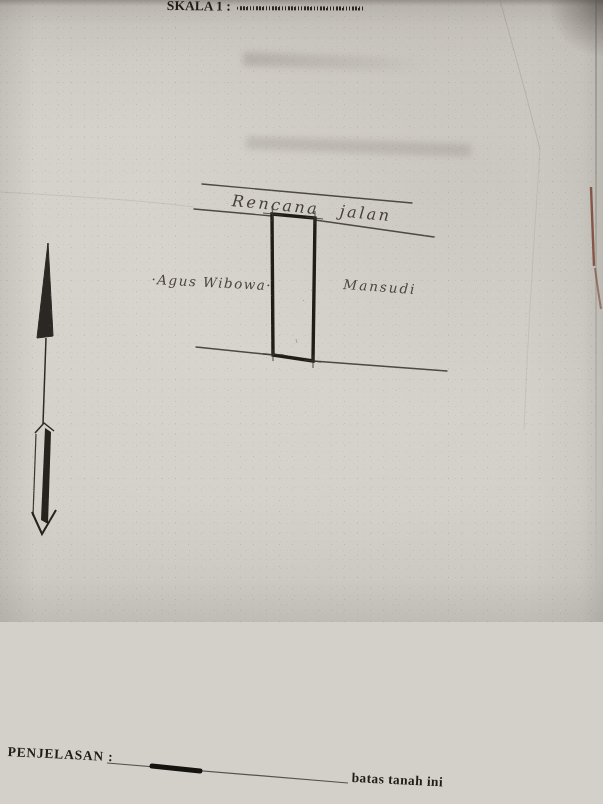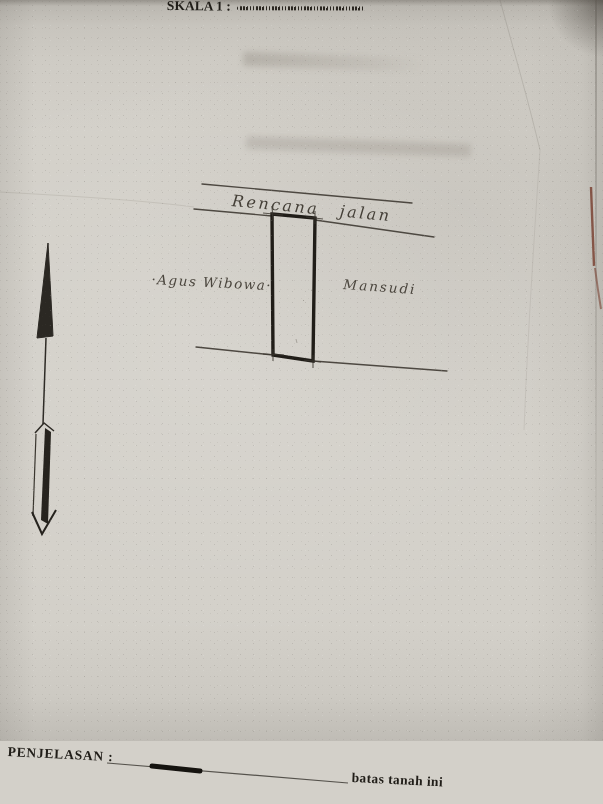--- a/index.html
+++ b/index.html
@@ -2,21 +2,21 @@
 <html><head>
 <meta charset="utf-8">
 <style>
   html,body{margin:0;padding:0;}
   body{
     width:603px;height:804px;overflow:hidden;position:relative;
     font-family:"Liberation Serif", serif;
     background:#d3d0c9;
   }
   #page{
-    position:absolute;inset:0;width:603px;height:741px;
+    position:absolute;inset:0;width:603px;height:622px;
     background:
       radial-gradient(circle at 603px 2px, rgba(55,50,44,.50), rgba(55,50,44,0) 55px),
       linear-gradient(180deg, rgba(62,57,50,.40) 0px, rgba(62,57,50,.16) 6px, rgba(98,93,86,.10) 26px, rgba(120,115,108,.05) 60px, rgba(0,0,0,0) 130px),
       linear-gradient(0deg, rgba(88,84,78,.16) 0px, rgba(88,84,78,.05) 45px, rgba(0,0,0,0) 120px),
       linear-gradient(90deg, rgba(92,88,82,.12) 0px, rgba(0,0,0,0) 35px),
       linear-gradient(270deg, rgba(92,88,82,.16) 0px, rgba(92,88,82,.05) 22px, rgba(0,0,0,0) 75px),
       radial-gradient(ellipse 420px 300px at 38% 48%, rgba(255,255,255,.10), rgba(255,255,255,0)),
       radial-gradient(ellipse 320px 240px at 76% 28%, rgba(96,91,84,.09), rgba(96,91,84,0));
     background-color:#d3d0c9;
   }

